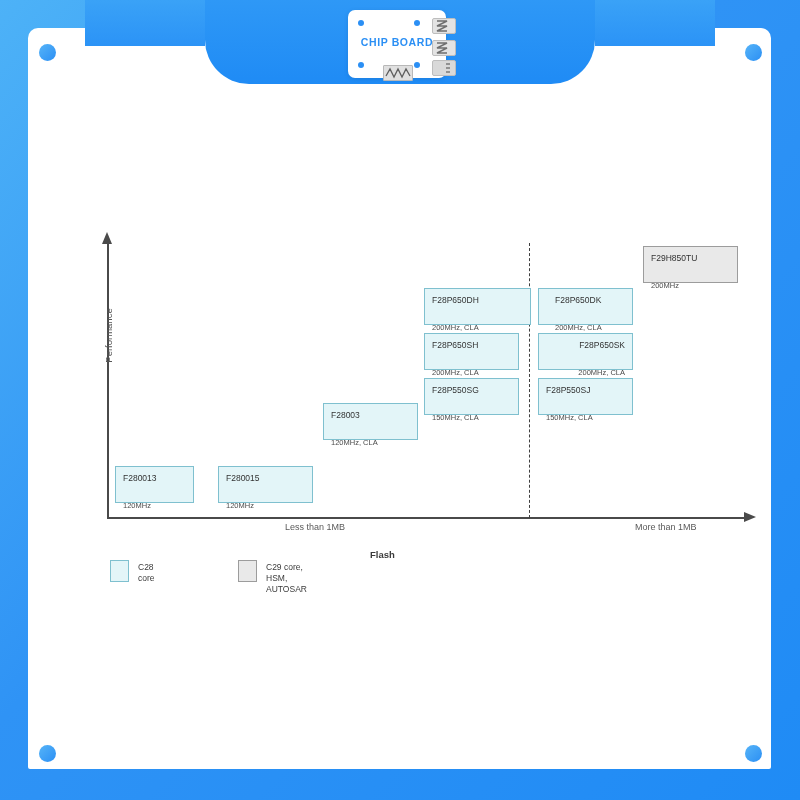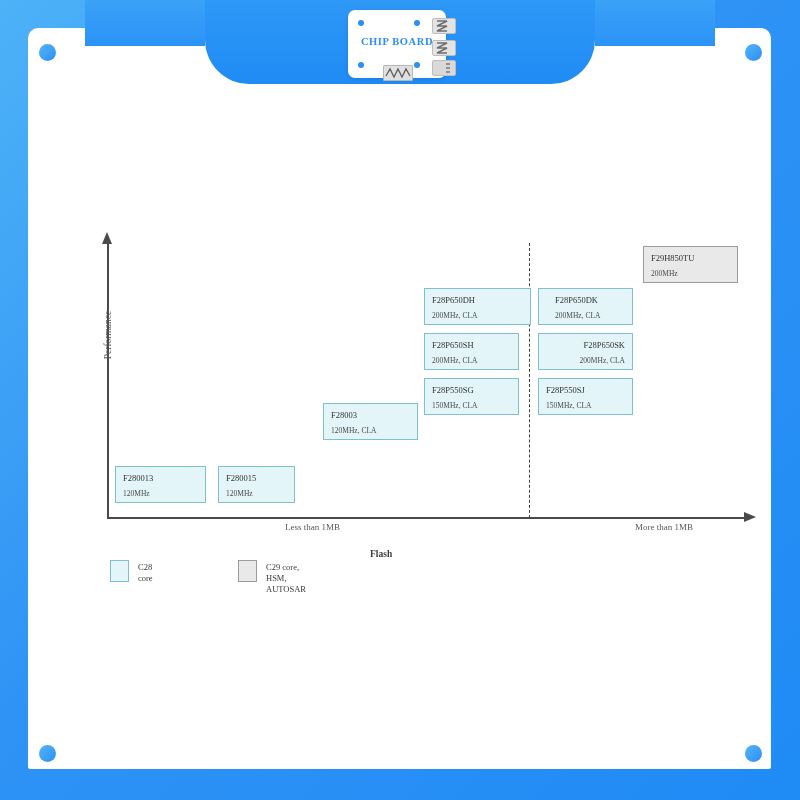--- a/index.html
+++ b/index.html
@@ -5,21 +5,21 @@
   html, body {
     margin: 0;
     padding: 0;
     background: #ffffff;
   }
   #root {
     position: relative;
     width: 800px;
     height: 800px;
     overflow: hidden;
-    font-family: Liberation Serif, serif;
+    font-family: Liberation Sans, sans-serif;
     background: linear-gradient(135deg, #4db2f7 0%, #2f93f5 45%, #1f8bf5 100%);
   }
   
   .panel {
     position: absolute;
     left: 28px;
     top: 28px;
     width: 743px;
     height: 741px;
     background: #ffffff;
@@ -201,21 +201,21 @@
   }
   .box-name {
     font-size: 8.5px;
     color: #333;
     line-height: 11px;
   }
   .box-spec {
     font-size: 7.5px;
     color: #4a4a4a;
     line-height: 11px;
-    margin-top: 4px;
+    margin-top: 16px;
   }
 
   
   .legend-item { position: absolute; }
   .legend-sw {
     position: absolute;
     width: 19px;
     height: 22px;
     box-sizing: border-box;
   }
@@ -319,25 +319,25 @@
     <div class="box c28" style="left:538px; top:378px; width:95px; height:37px;">
       <div class="box-name">F28P550SJ</div>
       <div class="box-spec">150MHz, CLA</div>
     </div>
 
     <div class="box c28" style="left:323px; top:403px; width:95px; height:37px;">
       <div class="box-name">F28003</div>
       <div class="box-spec">120MHz, CLA</div>
     </div>
 
-    <div class="box c28" style="left:115px; top:466px; width:91px; height:37px;">
+    <div class="box c28" style="left:115px; top:466px; width:79px; height:37px;">
       <div class="box-name">F280013</div>
       <div class="box-spec">120MHz</div>
     </div>
-    <div class="box c28" style="left:218px; top:466px; width:77px; height:37px;">
+    <div class="box c28" style="left:218px; top:466px; width:95px; height:37px;">
       <div class="box-name">F280015</div>
       <div class="box-spec">120MHz</div>
     </div>
 
     <div class="legend-item legend-1">
       <div class="legend-sw c28"></div>
       <div class="legend-tx">C28 core</div>
     </div>
     <div class="legend-item legend-2">
       <div class="legend-sw c29"></div>

